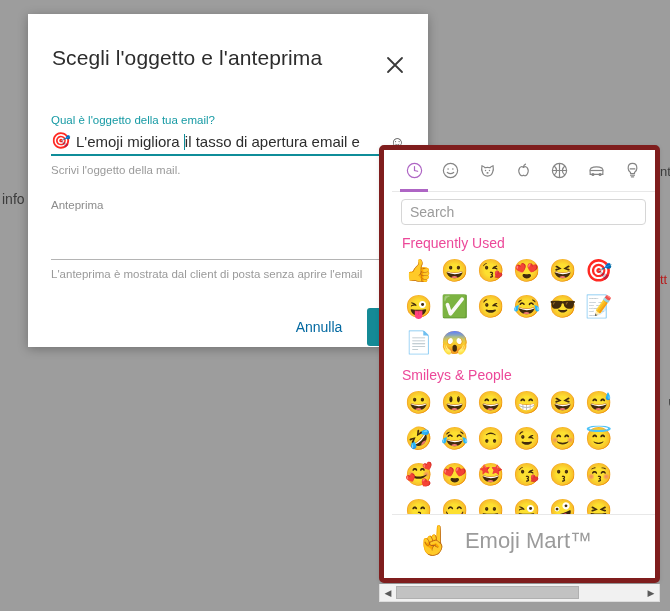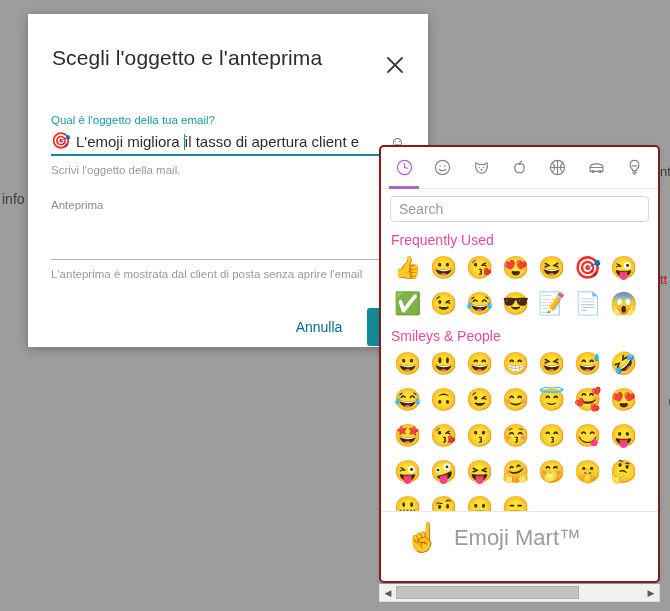--- a/index.html
+++ b/index.html
@@ -272,25 +272,26 @@
   }
 
   
   #emoji-picker {
     position: absolute;
     left: 379px;
     top: 145px;
     width: 281px;
     height: 438px;
     background: #ffffff;
-    border: 2px solid #7f1d1d;
+    border: 5px solid #7f1d1d;
     border-radius: 5px;
     box-sizing: border-box;
     overflow: hidden;
     box-shadow: 0 1px 4px rgba(0,0,0,0.10);
+    padding-left: 8px;
   }
   #picker-categories {
     display: flex;
     align-items: center;
     height: 42px;
     padding: 0 4px;
     border-bottom: 1px solid #e8e8e8;
     box-sizing: border-box;
   }
   .cat-btn {
@@ -451,21 +452,21 @@
   <div id="dialog-close">
     <svg width="26" height="26" viewBox="0 0 26 26">
       <path d="M6 6 L20 20 M20 6 L6 20" stroke="currentColor" stroke-width="1.8" fill="none" stroke-linecap="round"></path>
     </svg>
   </div>
 
   <div id="subject-label">Qual è l'oggetto della tua email?</div>
 
   <div id="subject-field">
     <span id="subject-emoji-prefix">🎯</span>
-    <span id="subject-text-wrap"><span>L'emoji migliora </span><span id="subject-caret"></span><span>il tasso di apertura client e</span></span>
+    <span id="subject-text-wrap"><span>L'emoji migliora </span><span id="subject-caret"></span><span>il tasso di apertura email e</span></span>
     <span id="subject-emoji-button">☺</span>
   </div>
 
   <div id="subject-hint">Scrivi l'oggetto della mail.</div>
 
   <div id="preview-label">Anteprima</div>
 
   <div id="preview-field">
     <span id="preview-resize-handle">
       <svg width="12" height="12" viewBox="0 0 12 12">

